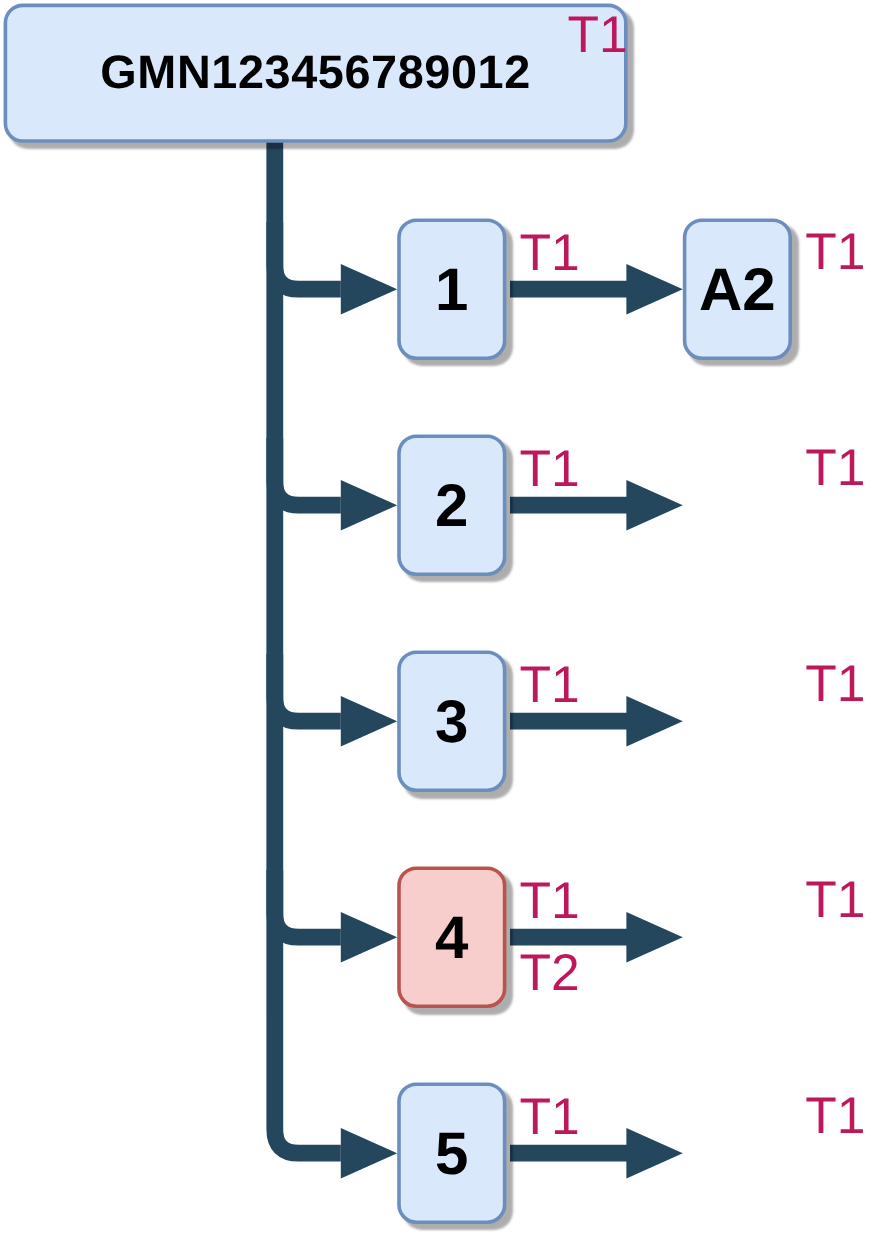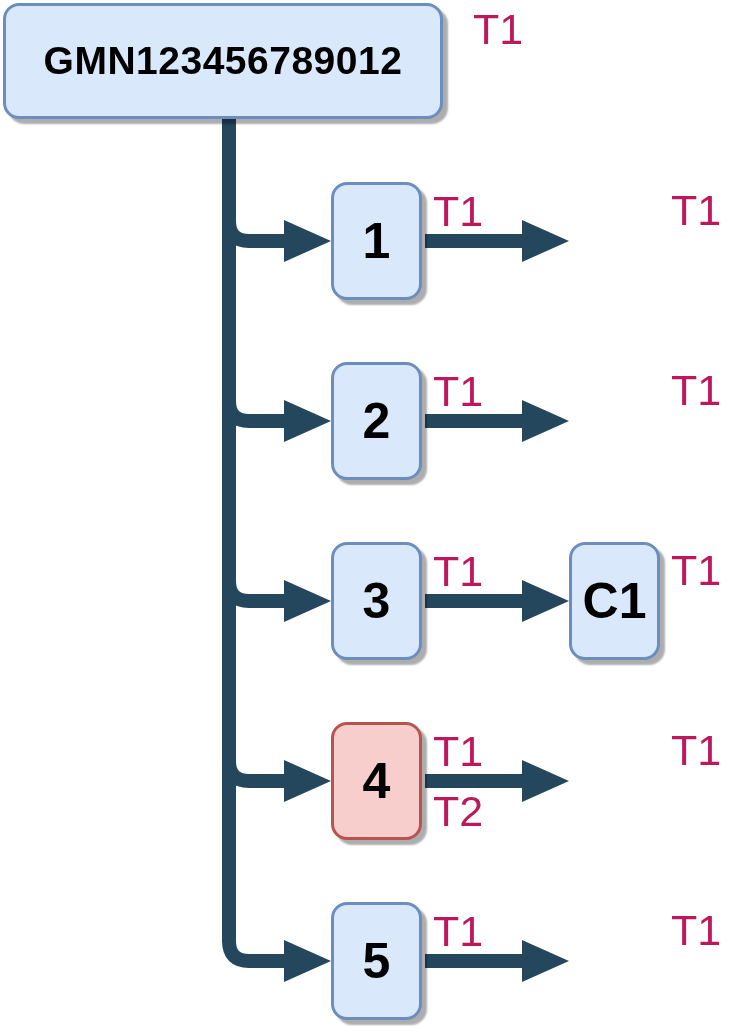--- a/index.html
+++ b/index.html
@@ -18,21 +18,21 @@
     background:var(--node-fill,#dae8fc);
     border:3.5px solid var(--node-border,#6c8ebf);
     border-radius:16px;
     box-shadow:5px 5px 2px rgba(0,0,0,0.32);
     font-weight:bold; color:#000;
   }
   .node.highlight {
     background:var(--highlight-fill,#f8cecc);
     border-color:var(--highlight-border,#b85450);
   }
-  .root-node { left:3px; top:3px; width:440px; height:116px; font-size:39px; letter-spacing:0.5px; }
+  .root-node { left:3px; top:3px; width:520px; height:116px; font-size:39px; letter-spacing:0.5px; }
 
   .row { position:absolute; left:0; width:729px; height:118px; }
   .row-1 { top:182px; } .row-2 { top:362px; } .row-3 { top:542px; }
   .row-4 { top:722px; } .row-5 { top:902px; }
 
   .src-node { left:331px; top:0; width:91px; height:118px; font-size:50px; }
   .tgt-node { left:569px; top:0; width:91px; height:118px; font-size:50px; }
 
   .tag {
     position:absolute; font-size:43px; line-height:1.0; color:#be185d;
@@ -75,35 +75,35 @@
     <polygon class="head" points="522,940 569,961 522,982"></polygon>
   </svg>
 
   <div class="node root-node">GMN123456789012</div>
   <div class="tag root-tag">T1</div>
 
   <div class="row row-1">
     <div class="node src-node">1</div>
     <div class="tag tag-top">T1</div>
     <div class="tag tag-bottom"></div>
+    <div class="node tgt-node">A2</div>
     <div class="tag tgt-tag">T1</div>
   </div>
 
   <div class="row row-2">
     <div class="node src-node">2</div>
     <div class="tag tag-top">T1</div>
     <div class="tag tag-bottom"></div>
     <div class="tag tgt-tag">T1</div>
   </div>
 
   <div class="row row-3">
     <div class="node src-node">3</div>
     <div class="tag tag-top">T1</div>
     <div class="tag tag-bottom"></div>
-    <div class="node tgt-node">C1</div>
     <div class="tag tgt-tag">T1</div>
   </div>
 
   <div class="row row-4">
     <div class="node src-node highlight">4</div>
     <div class="tag tag-top">T1</div>
     <div class="tag tag-bottom">T2</div>
     <div class="tag tgt-tag">T1</div>
   </div>
 

